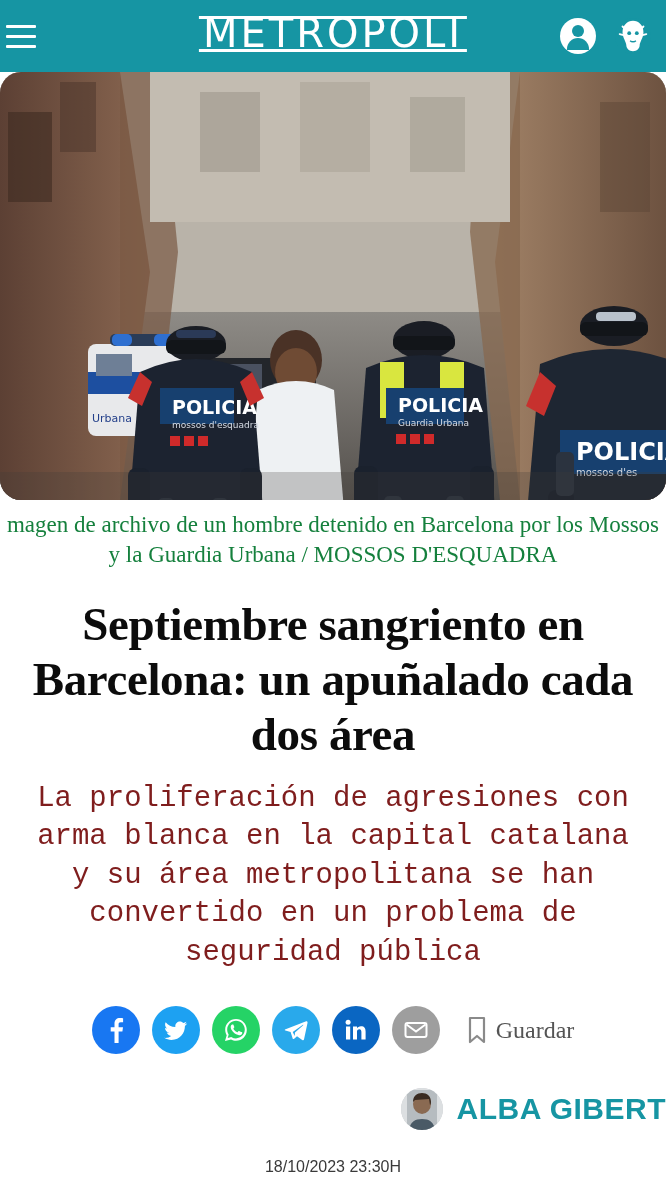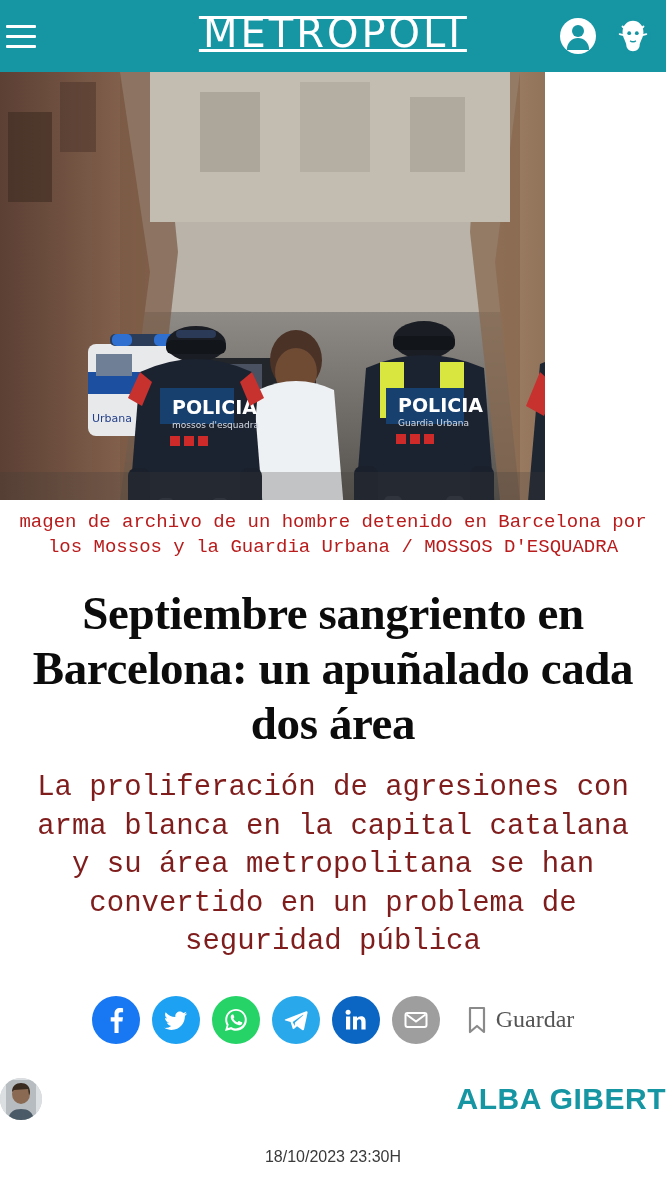--- a/index.html
+++ b/index.html
@@ -104,36 +104,37 @@
     background: #1695a3;
     left: 7px; bottom: 4px;
   }
   .lion-icon {
     width: 38px; height: 38px;
     display: block;
   }
 
   
   .photo-wrap {
-    width: 545px;
+    width: 666px;
     height: 428px;
     position: relative;
     overflow: hidden;
     background: #e5e5e5;
+    border-radius: 21px;
   }
   .photo-wrap svg { display: block; }
 
   
   .caption {
     padding: 10px 6px 4px 6px;
     text-align: center;
-    font-size: 19px;
+    font-size: 23px;
     line-height: 1.32;
-    color: #b91c1c;
-    font-family: Liberation Mono, monospace;
+    color: #15803d;
+    font-family: Liberation Serif, serif;
     white-space: pre-line;
   }
 
   
   .headline {
     margin: 22px 26px 0 26px;
     text-align: center;
     font-family: "Liberation Serif", serif;
     font-weight: 700;
     font-size: 47px;
@@ -180,21 +181,21 @@
     font-size: 24px;
     color: #545454;
     font-family: Liberation Serif, serif;
   }
 
   
   .byline {
     margin-top: 34px;
     display: flex;
     align-items: center;
-    justify-content: space-between;
+    justify-content: flex-end;
     gap: 14px;
   }
   .avatar {
     width: 42px; height: 42px;
     border-radius: 50%;
     overflow: hidden;
     background: #c9ccce;
     flex: none;
   }
   .author-name {

